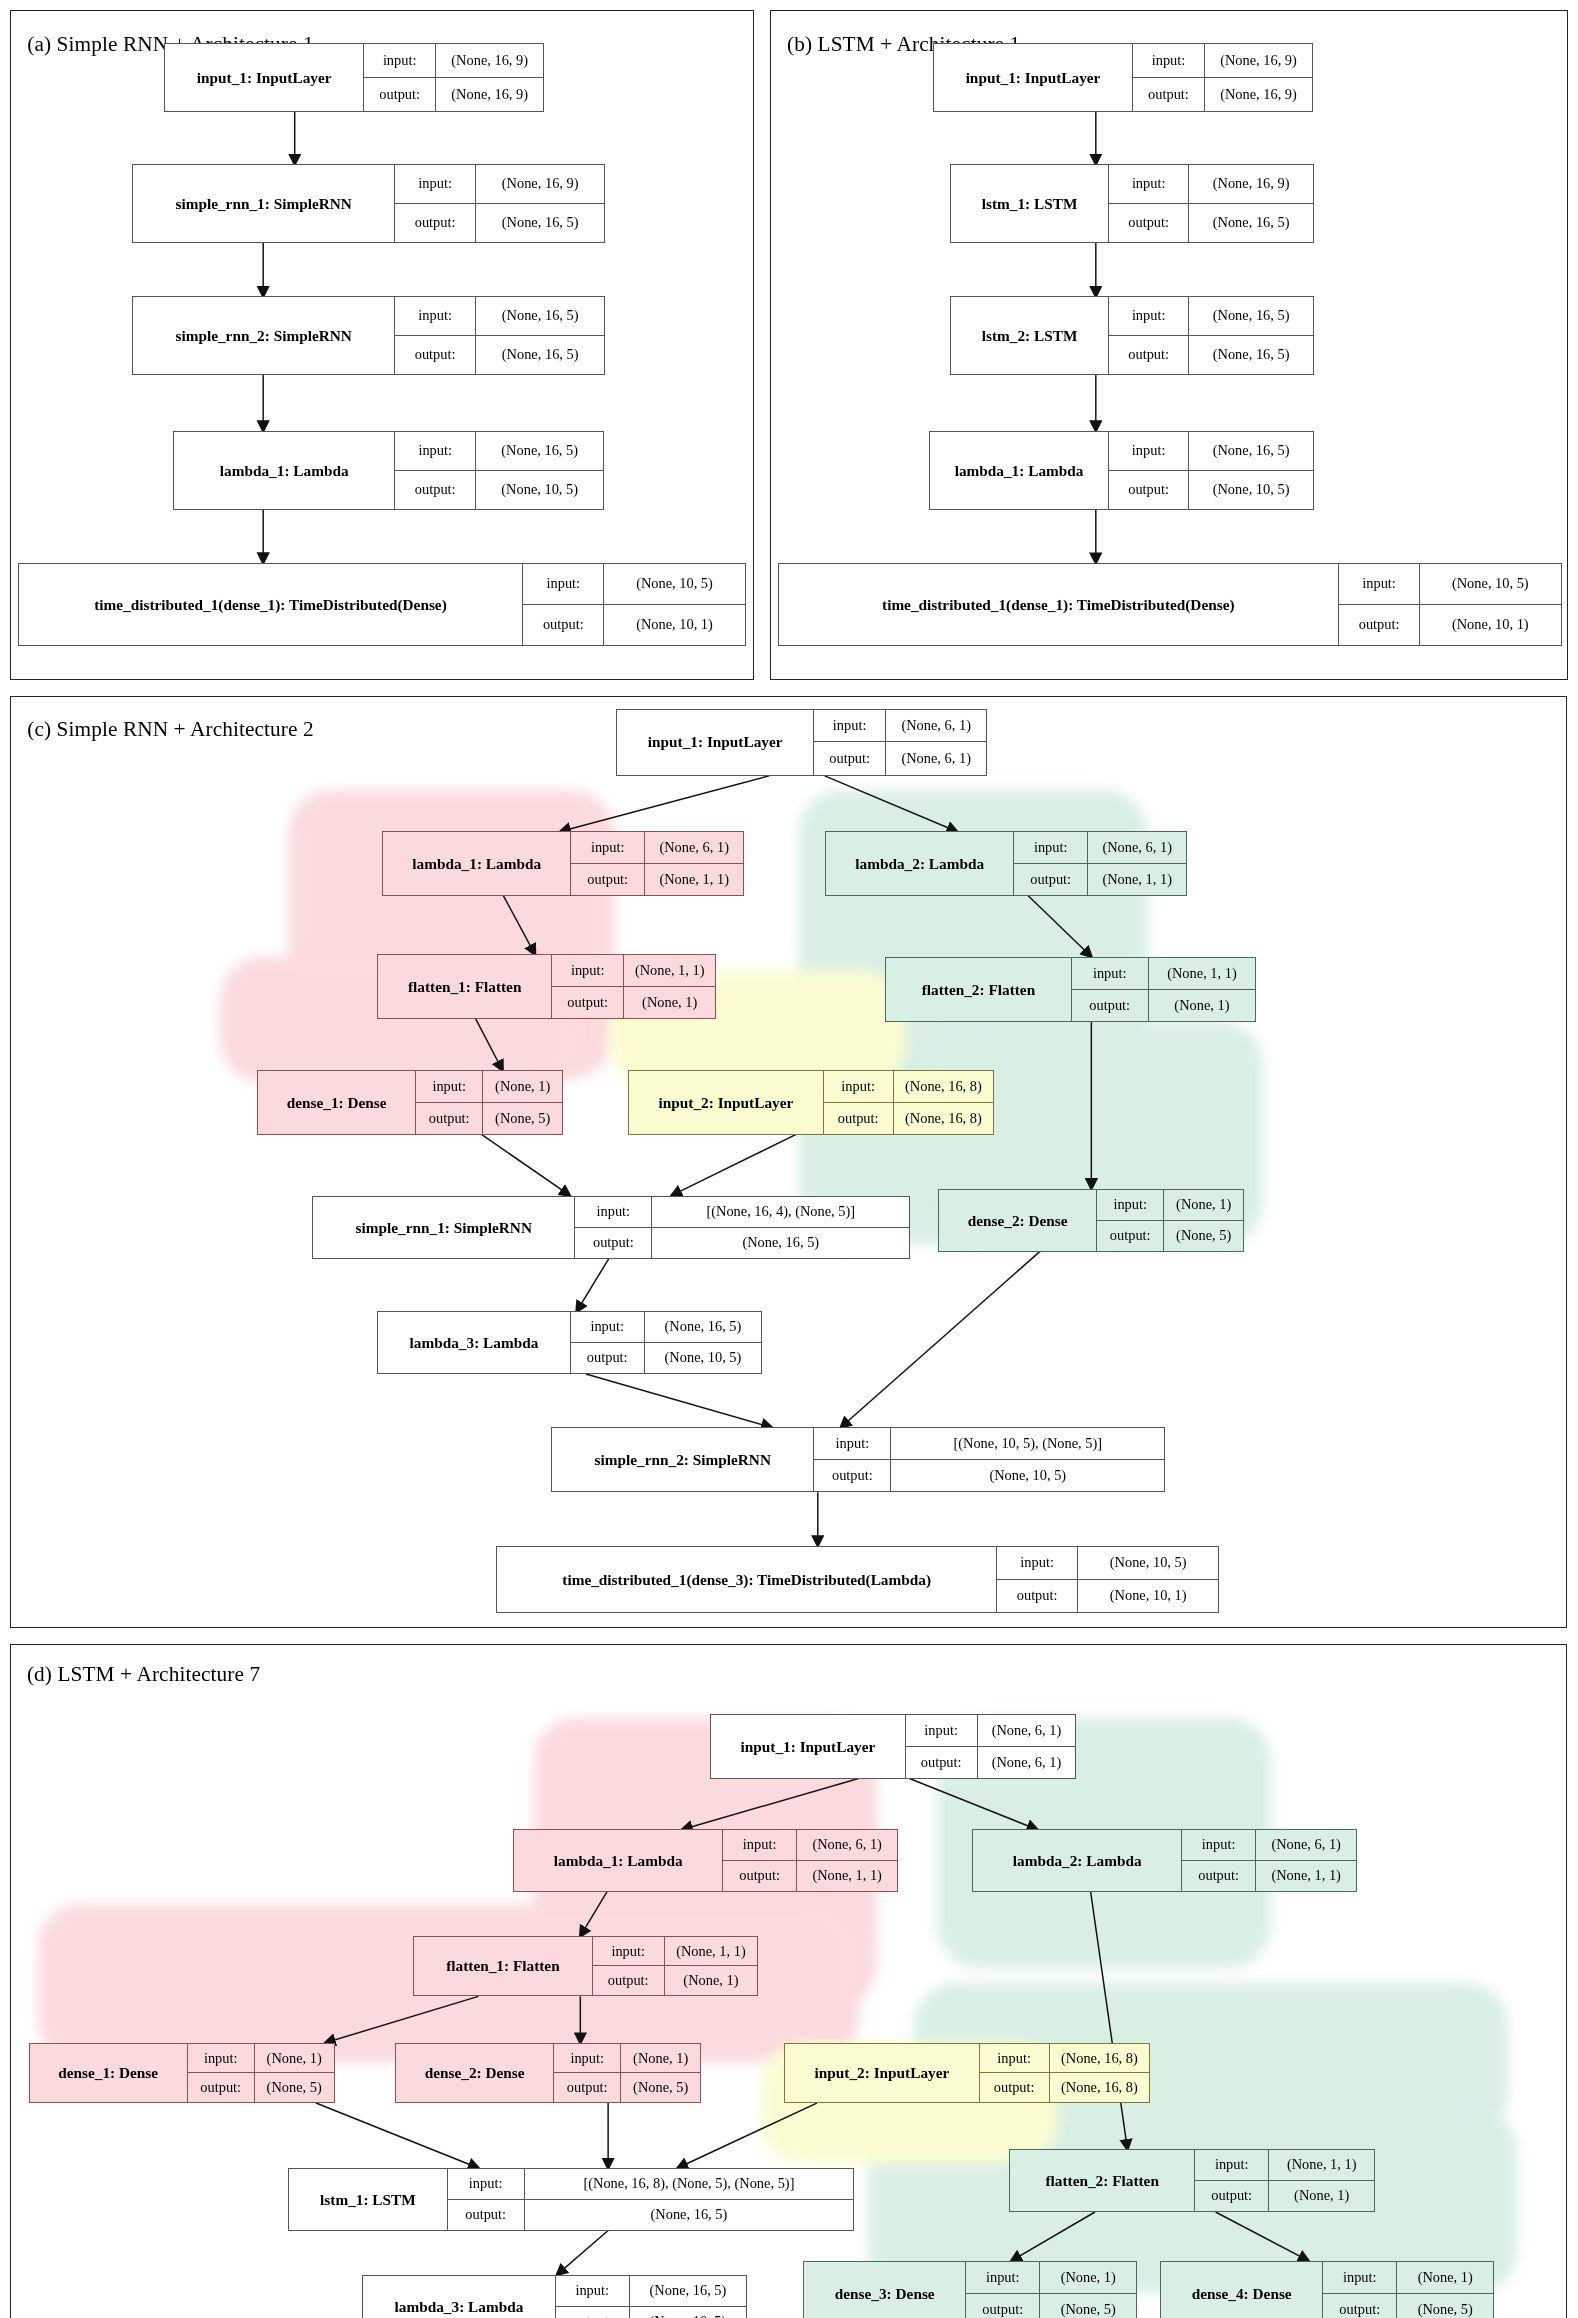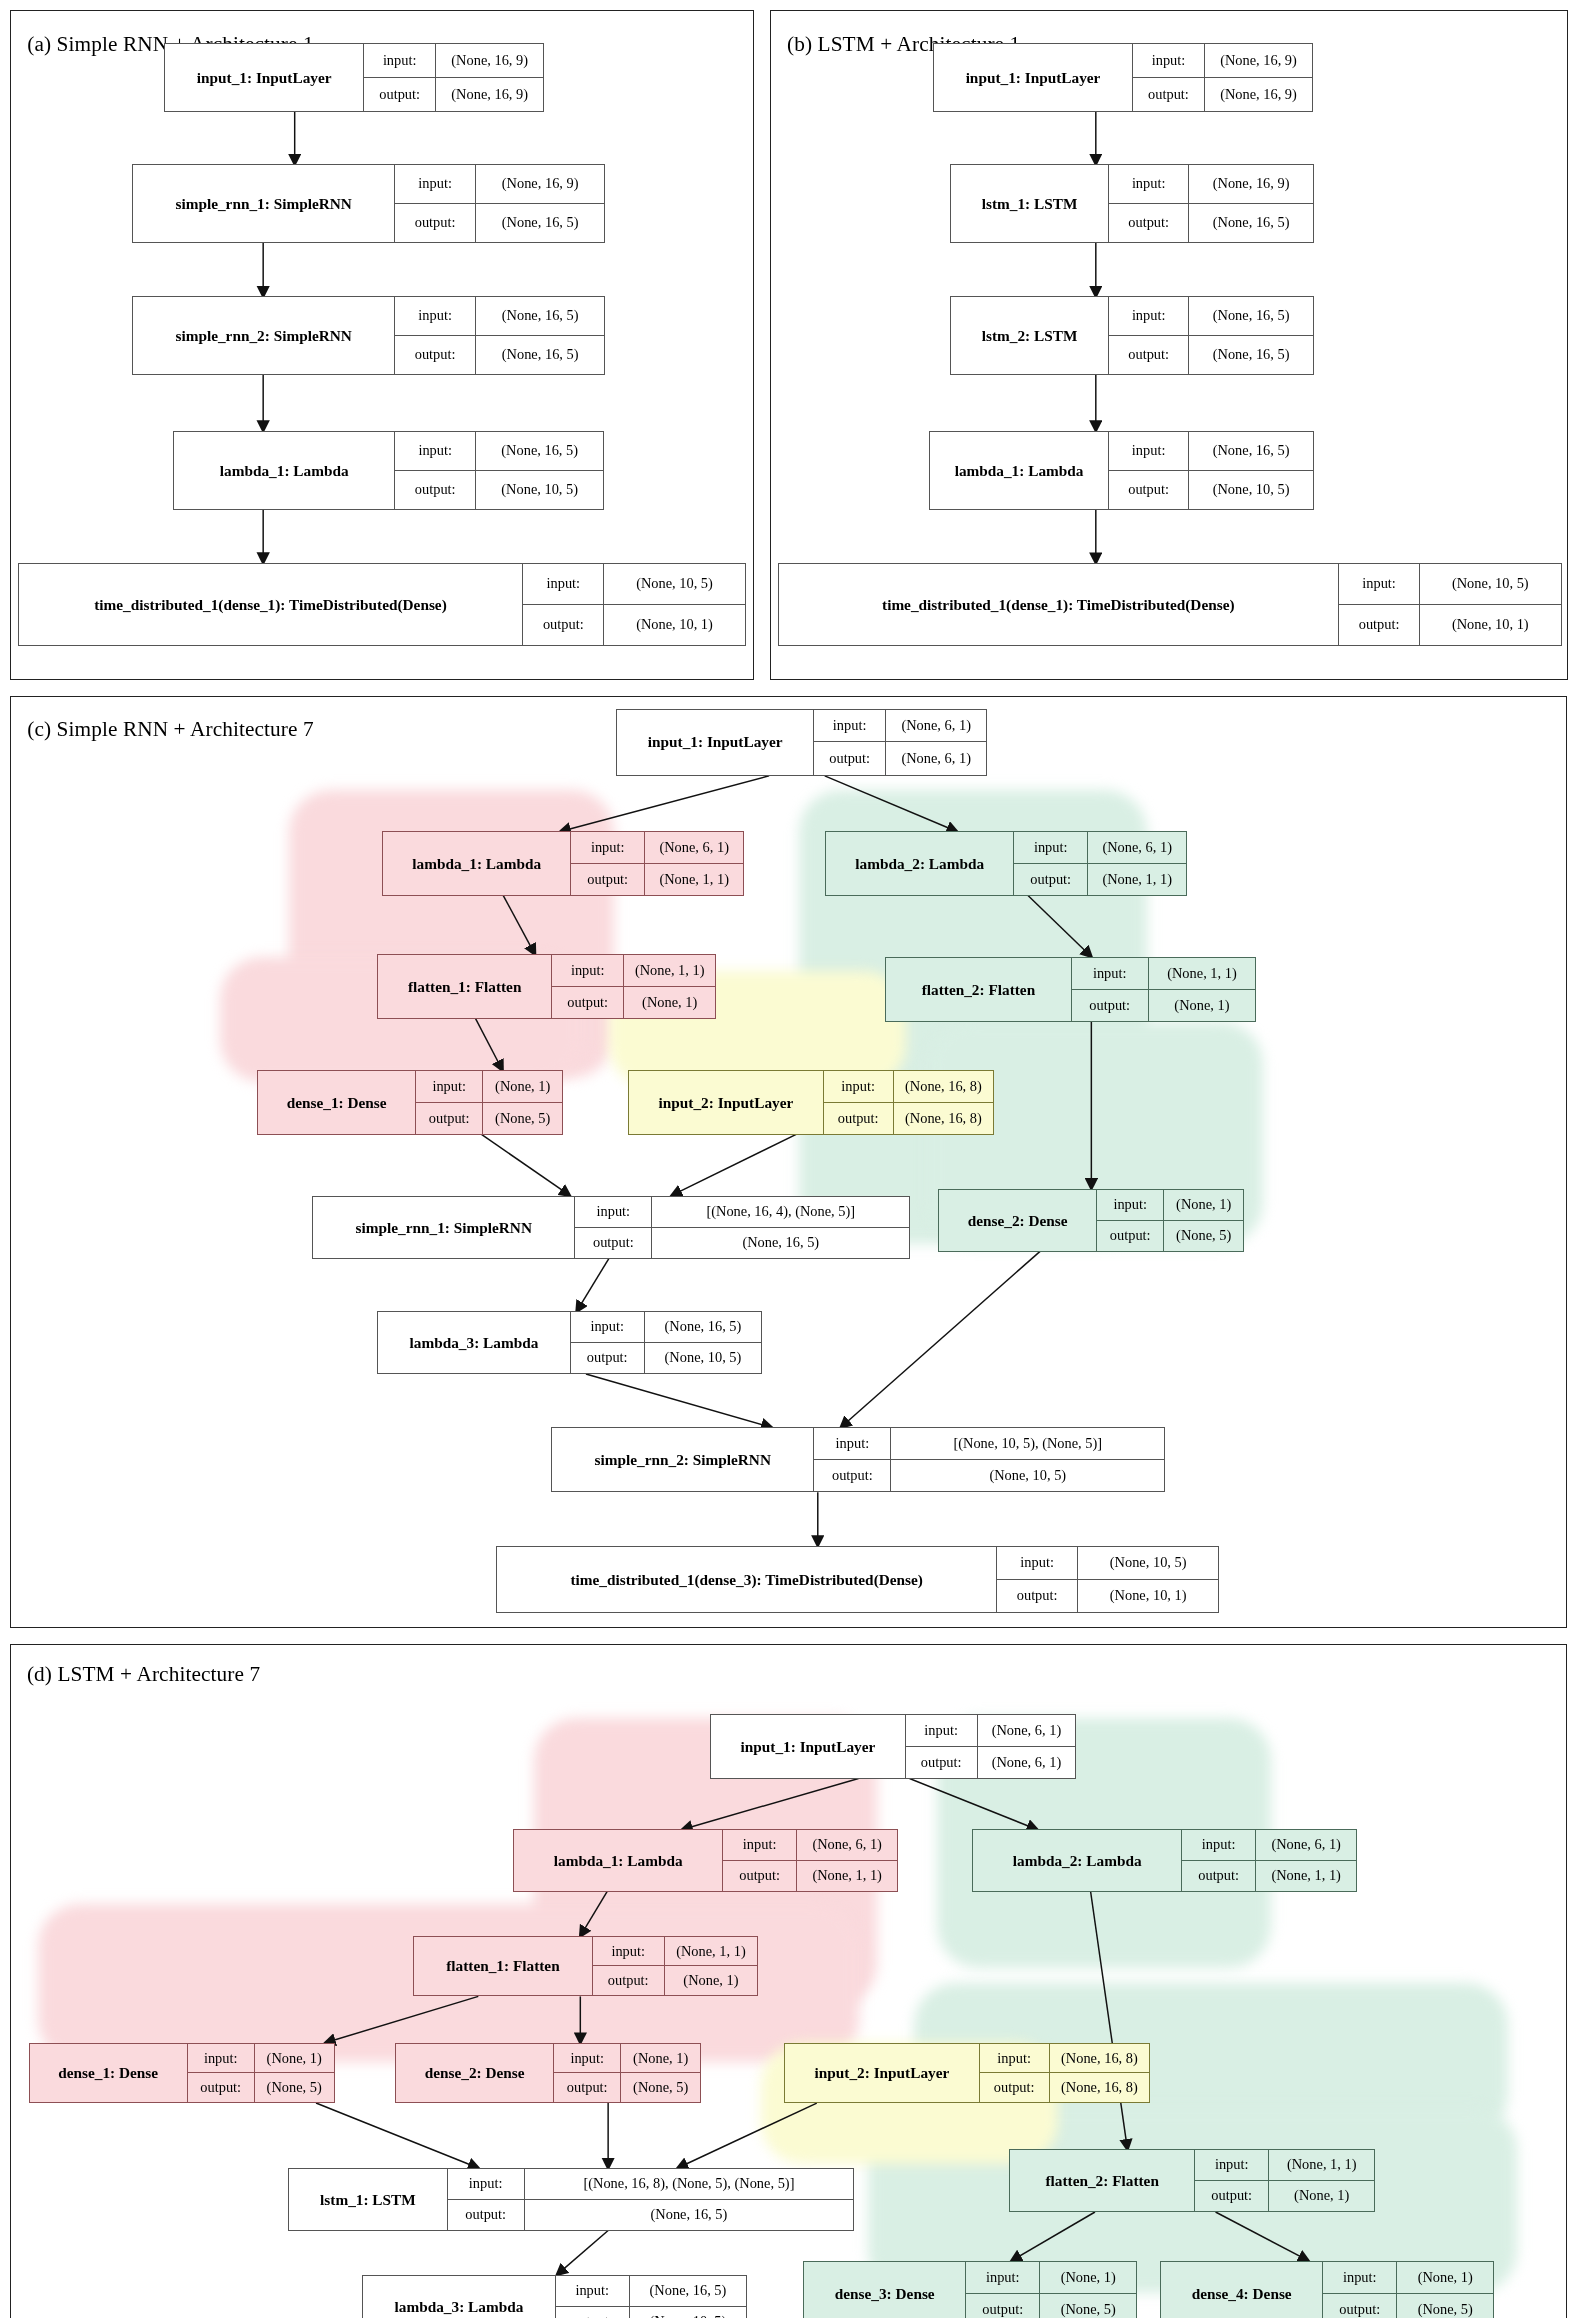--- a/index.html
+++ b/index.html
@@ -210,21 +210,21 @@
       </div>
       <div class="row">
         <div class="lbl" style="width:81px;">output:</div>
         <div class="val">(None, 10, 1)</div>
       </div>
     </div>
   </div>
 </div>
 
 <div class="panel" style="left:10.2px;top:696px;width:1557px;height:932px;">
-  <div class="panel-title" style="left:16px;top:20.4px;">(c) Simple RNN + Architecture 7</div>
+  <div class="panel-title" style="left:16px;top:20.4px;">(c) Simple RNN + Architecture 2</div>
 
   <div class="blob pink" style="left:278px;top:93px;width:325px;height:288px;"></div>
   <div class="blob pink" style="left:209px;top:260px;width:362px;height:125px;"></div>
   <div class="blob green" style="left:788px;top:93px;width:348px;height:454px;"></div>
   <div class="blob green" style="left:918px;top:325px;width:334px;height:223px;"></div>
   <div class="blob yellow" style="left:598px;top:274px;width:297px;height:116px;"></div>
 
   <svg class="edges" width="1557" height="932" viewBox="0 0 3358 2010">
     <defs>
         <marker id="arrC" markerWidth="9" markerHeight="9" refX="7" refY="4.5" orient="auto">
@@ -407,21 +407,21 @@
         <div class="val">[(None, 10, 5), (None, 5)]</div>
       </div>
       <div class="row">
         <div class="lbl" style="width:77px;">output:</div>
         <div class="val">(None, 10, 5)</div>
       </div>
     </div>
   </div>
 
   <div class="node" style="left:485px;top:849px;width:723px;height:67px;">
-    <div class="name" style="width:501px;">time_distributed_1(dense_3): TimeDistributed(Dense)</div>
+    <div class="name" style="width:501px;">time_distributed_1(dense_3): TimeDistributed(Lambda)</div>
     <div class="io" style="width:223px;">
       <div class="row">
         <div class="lbl" style="width:81px;">input:</div>
         <div class="val">(None, 10, 5)</div>
       </div>
       <div class="row">
         <div class="lbl" style="width:81px;">output:</div>
         <div class="val">(None, 10, 1)</div>
       </div>
     </div>

